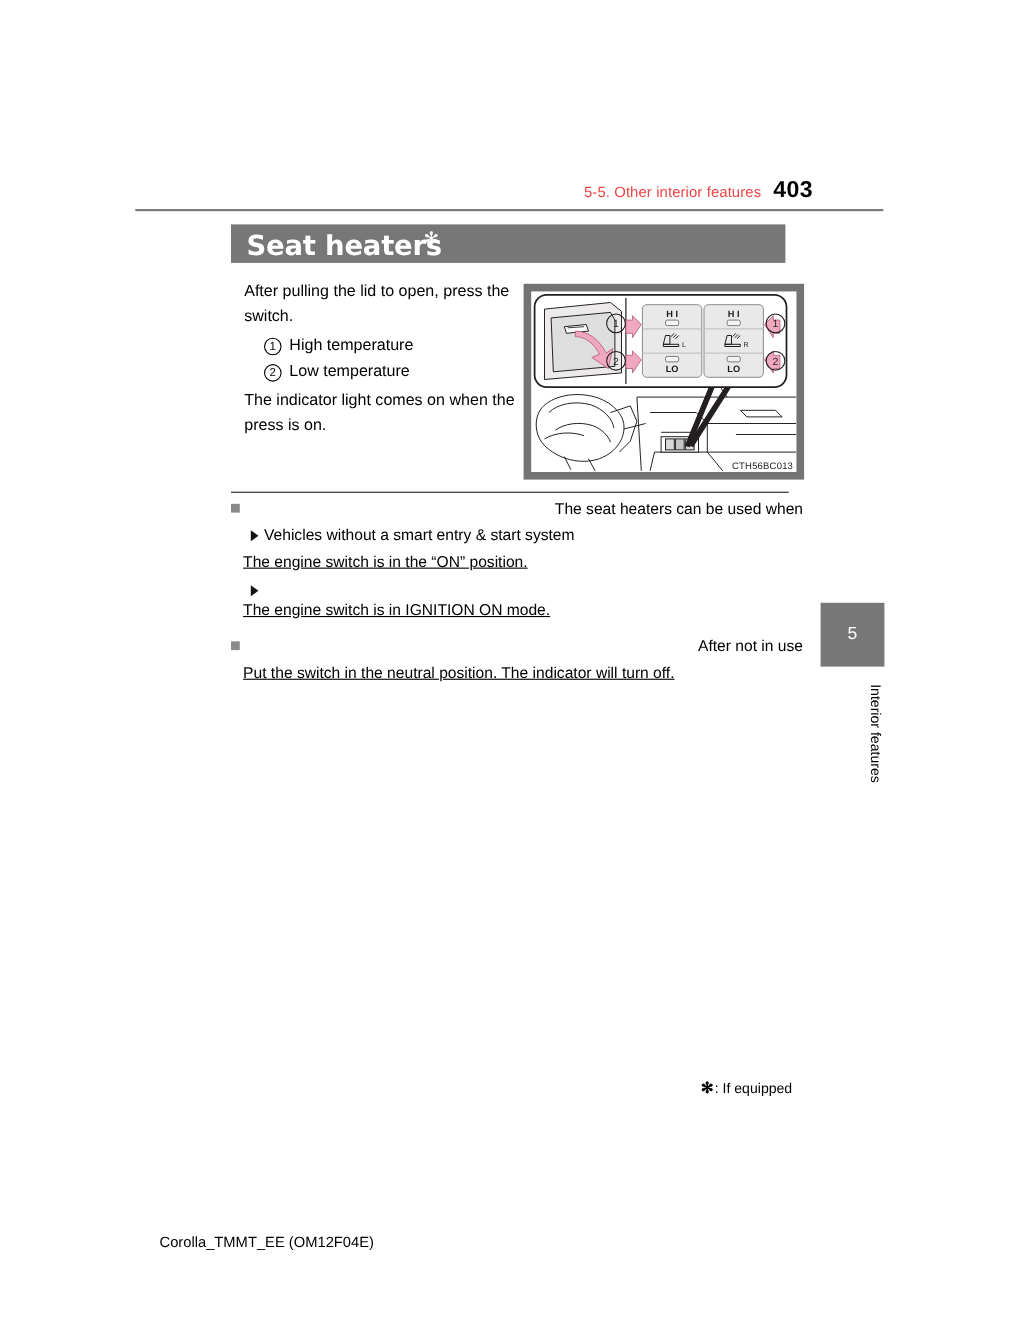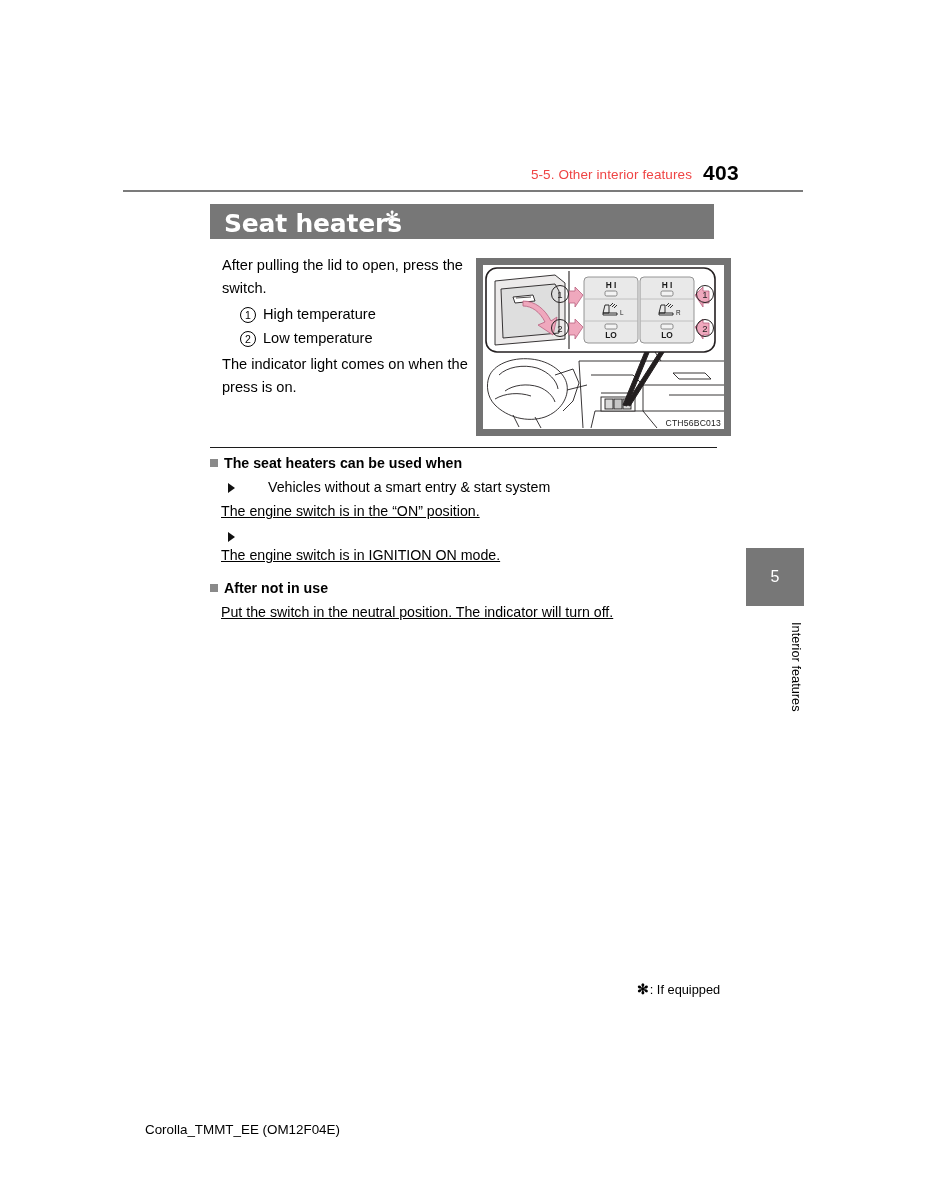--- a/index.html
+++ b/index.html
@@ -150,41 +150,41 @@
   #notes {
     position: absolute;
     left: 210px;
     top: 454px;
     width: 520px;
     font-size: 14.2px;
   }
   .note-head {
     display: flex;
     align-items: baseline;
-    font-weight: bold;
+    font-weight: normal;
     margin-top: 0;
     margin-bottom: 5px;
     line-height: 19px;
+    justify-content: space-between;
   }
   .sq {
     display: inline-block;
     width: 8px; height: 8px;
     background: #8a8a8a;
     margin-right: 6px;
     flex: none;
     position: relative;
     top: -1px;
   }
   .note-sub {
     display: flex;
     align-items: baseline;
     margin-left: 18px;
     margin-bottom: 5px;
     line-height: 19px;
-    gap: 28px;
   }
   .tri {
     width: 0; height: 0;
     border-left: 7px solid #111;
     border-top: 5px solid transparent;
     border-bottom: 5px solid transparent;
     margin-right: 5px;
     flex: none;
     position: relative;
     top: 1px;

